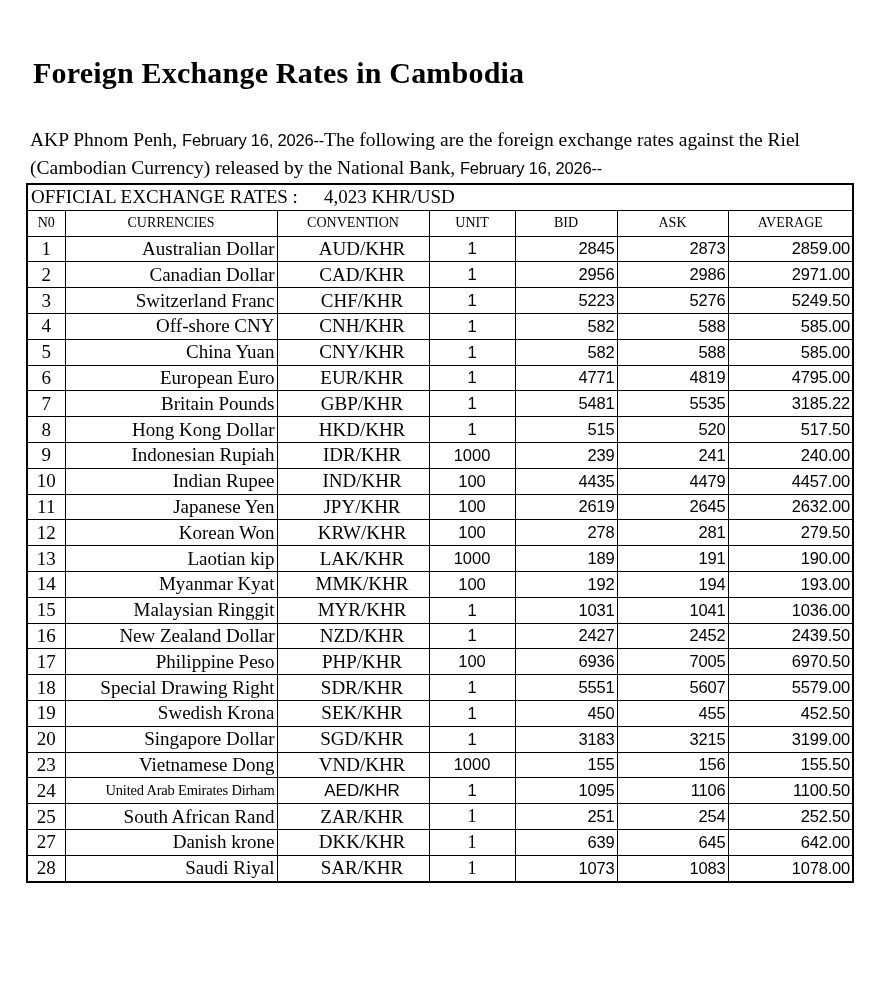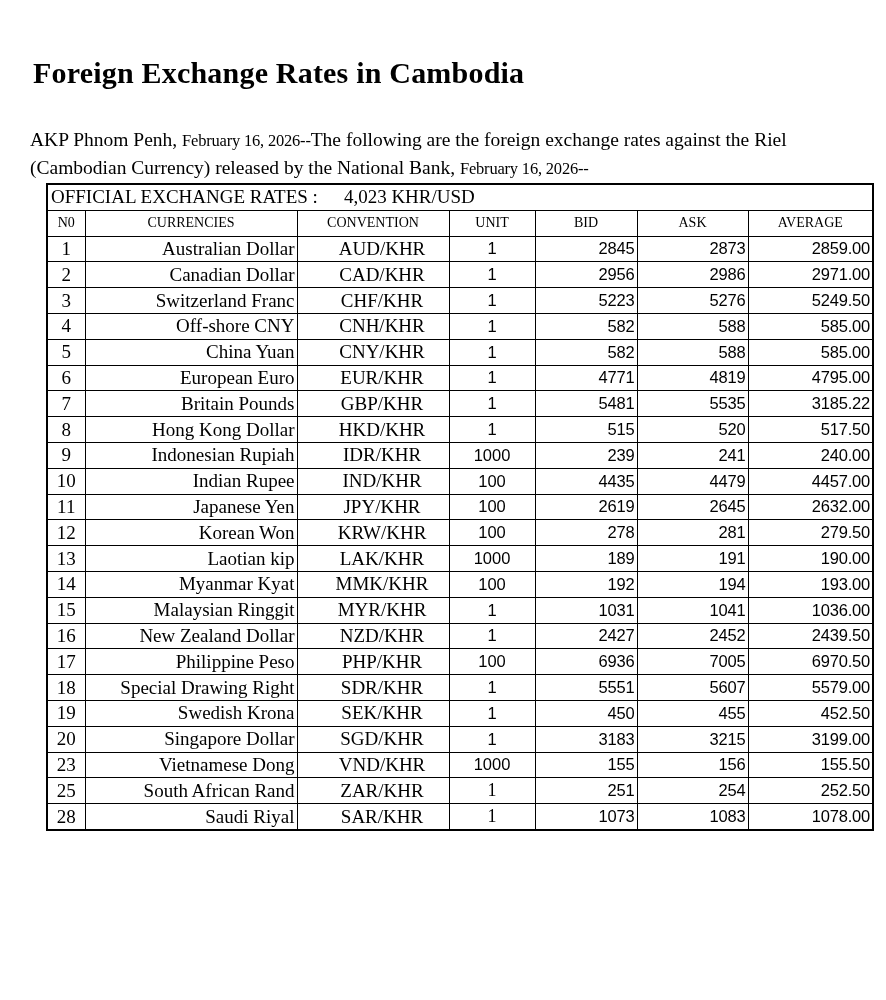--- a/index.html
+++ b/index.html
@@ -12,25 +12,25 @@
   .title{
     position:absolute;left:33px;top:36px;width:820px;
     font-size:30px;font-weight:bold;letter-spacing:.2px;
     font-family:"Liberation Serif", serif;
   }
   .intro{
     position:absolute;left:30px;top:106px;width:812px;
     font-size:19.5px;line-height:27px;
   }
   .intro .sans{
-    font-family:Liberation Serif, serif;
+    font-family:Liberation Sans, sans-serif;
     font-size:16.5px;letter-spacing:-.2px;
   }
   table.rates{
-    position:absolute;left:46px;top:183px;width:828px;
+    position:absolute;left:26px;top:183px;width:828px;
     border-collapse:collapse;table-layout:fixed;
     border:2px solid #000;
   }
   .rates td,.rates th{
     border:1.5px solid #000;
     height:24.8px;padding:0 2px;overflow:hidden;white-space:nowrap;
     font-size:19px;font-weight:normal;
   }
   .caption-cell{
     text-align:left;font-size:19px;padding-left:3px !important;
@@ -299,32 +299,50 @@
     <tr>
       <td class="c-no">23</td>
       <td class="c-cur">Vietnamese Dong</td>
       <td class="c-conv">VND/KHR</td>
       <td class="c-unit">1000</td>
       <td class="c-num">155</td>
       <td class="c-num">156</td>
       <td class="c-num">155.50</td>
     </tr>
 
+    <tr>
+      <td class="c-no">24</td>
+      <td class="c-cur condensed">United Arab Emirates Dirham</td>
+      <td class="c-conv sans">AED/KHR</td>
+      <td class="c-unit">1</td>
+      <td class="c-num">1095</td>
+      <td class="c-num">1106</td>
+      <td class="c-num">1100.50</td>
+    </tr>
 
     <tr>
       <td class="c-no">25</td>
       <td class="c-cur">South African Rand</td>
       <td class="c-conv">ZAR/KHR</td>
       <td class="c-unit serif">1</td>
       <td class="c-num">251</td>
       <td class="c-num">254</td>
       <td class="c-num">252.50</td>
     </tr>
 
 
+    <tr>
+      <td class="c-no">27</td>
+      <td class="c-cur">Danish krone</td>
+      <td class="c-conv">DKK/KHR</td>
+      <td class="c-unit serif">1</td>
+      <td class="c-num">639</td>
+      <td class="c-num">645</td>
+      <td class="c-num">642.00</td>
+    </tr>
 
     <tr>
       <td class="c-no">28</td>
       <td class="c-cur">Saudi Riyal</td>
       <td class="c-conv">SAR/KHR</td>
       <td class="c-unit serif">1</td>
       <td class="c-num">1073</td>
       <td class="c-num">1083</td>
       <td class="c-num">1078.00</td>
     </tr>

